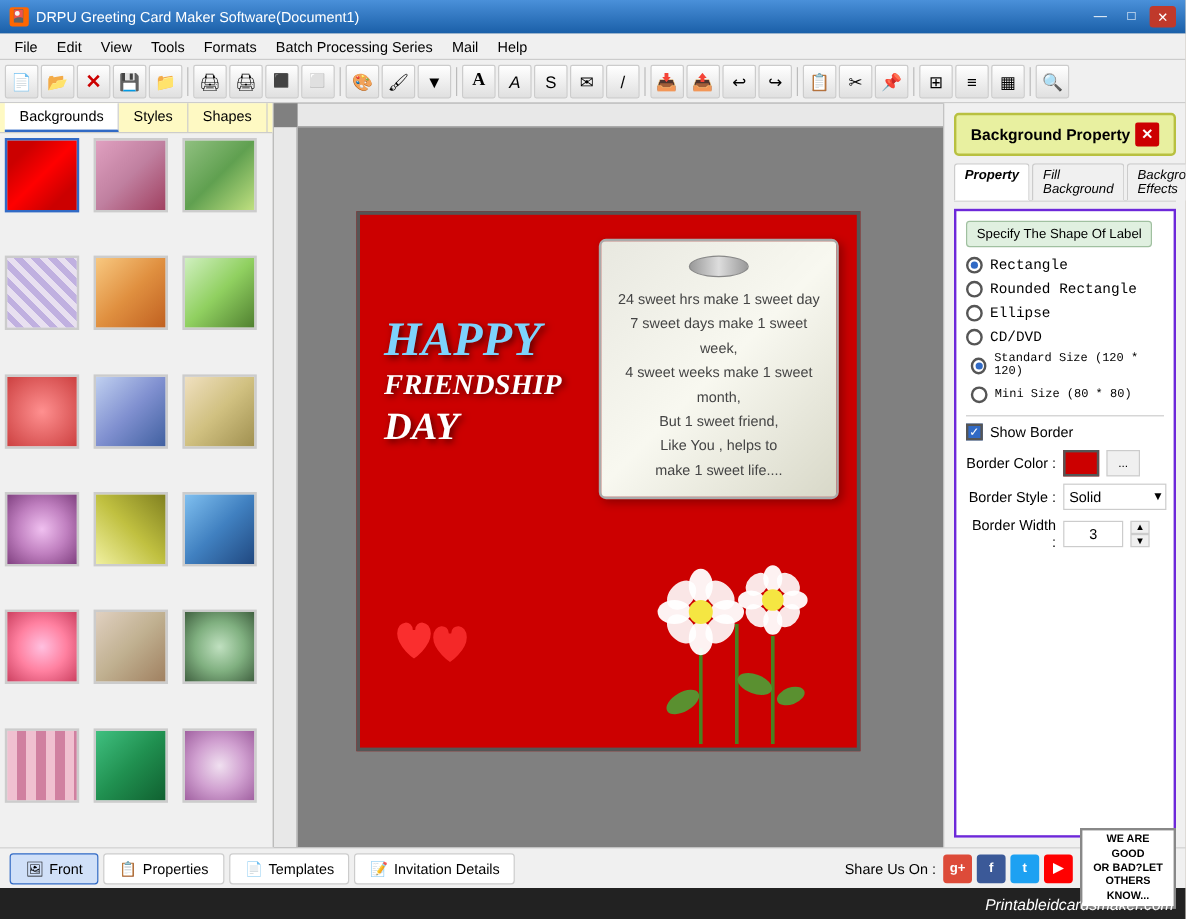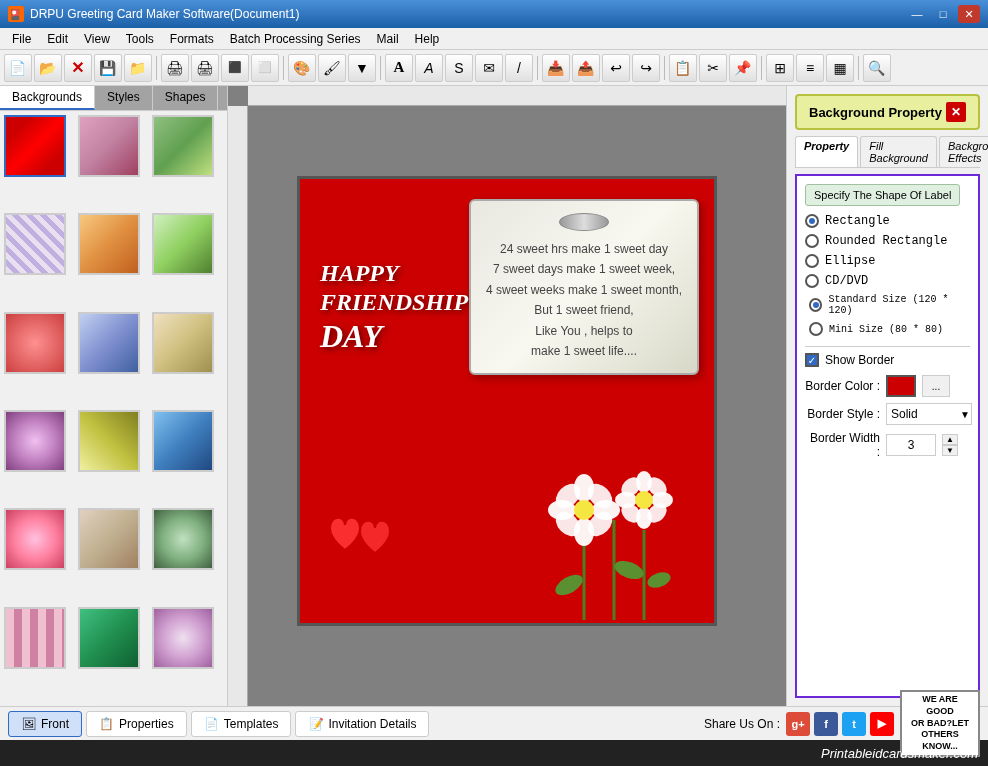--- a/index.html
+++ b/index.html
@@ -21,21 +21,21 @@
     
     .toolbar { background: #f0f0f0; height: 36px; display: flex; align-items: center; padding: 2px 4px; border-bottom: 1px solid #ccc; gap: 2px; flex-wrap: nowrap; }
     .tb-btn { width: 28px; height: 28px; border: 1px solid #ccc; background: linear-gradient(to bottom, #fff, #e0e0e0); display: flex; align-items: center; justify-content: center; cursor: pointer; font-size: 14px; border-radius: 2px; }
     .tb-sep { width: 1px; height: 24px; background: #bbb; margin: 0 2px; }
 
     
     .main-layout { display: flex; height: calc(766px - 28px - 22px - 36px - 34px - 26px); }
 
     
     .left-panel { width: 228px; background: #f0f0f0; border-right: 1px solid #ccc; display: flex; flex-direction: column; }
-    .tab-bar { display: flex; background: #a3a3a3; border-bottom: 1px solid #ccc; }
+    .tab-bar { display: flex; background: #fef9c3; border-bottom: 1px solid #ccc; justify-content: center; }
     .tab-item { padding: 4px 12px; cursor: pointer; font-size: 12px; border-right: 1px solid #ccc; }
     .tab-item.active { background: #fff; border-bottom: 2px solid #316ac5; }
 
     
     .bg-grid { flex: 1; overflow-y: auto; padding: 4px; display: grid; grid-template-columns: repeat(3, 1fr); gap: 3px; }
     .bg-thumb { width: 62px; height: 62px; border: 2px solid #ccc; cursor: pointer; overflow: hidden; display: flex; align-items: center; justify-content: center; }
 
     
     .bg-grid::-webkit-scrollbar { width: 8px; }
     .bg-grid::-webkit-scrollbar-track { background: #f0f0f0; }
@@ -222,33 +222,33 @@
     </div>
   </div>
 
   <div class="canvas-area">
     <div class="ruler-h"></div>
     <div class="ruler-v"></div>
     <div class="canvas-content">
       <div class="greeting-card">
 
         <div class="card-text-left">
-          <h1 style="font-size:24px; color:#ffffff; font-style:italic; text-shadow: 2px 2px 6px rgba(0,0,0,0.6);">HAPPY</h1>
+          <h1 style="font-size:40px; color:#7dd3fc; font-style:italic; text-shadow: 2px 2px 6px rgba(0,0,0,0.6);">HAPPY</h1>
           <h2 style="font-size:24px; color:#fff; font-style:italic; text-shadow: 2px 2px 6px rgba(0,0,0,0.6);">FRIENDSHIP</h2>
           <h3 style="font-size:32px; color:#fff; font-style:italic; text-shadow: 2px 2px 6px rgba(0,0,0,0.6);">DAY</h3>
         </div>
 
         <div style="position:absolute; bottom:50px; left:20px;">
           <svg width="100" height="60" viewBox="0 0 100 60">
             <path d="M25,15 C25,5 10,5 10,18 C10,30 25,40 25,40 C25,40 40,30 40,18 C40,5 25,5 25,15 Z" fill="#ff3333" stroke="#cc0000" stroke-width="2" opacity="0.9"></path>
             <path d="M55,18 C55,8 40,8 40,21 C40,33 55,43 55,43 C55,43 70,33 70,21 C70,8 55,8 55,18 Z" fill="#ff3333" stroke="#cc0000" stroke-width="2" opacity="0.8"></path>
           </svg>
         </div>
 
-        <div style="position:absolute; right:15px; top:20px; width:230px;">
+        <div style="position:absolute; right:15px; top:20px; width:200px;">
           <div style="background: linear-gradient(135deg, #e8e8e0, #f8f8f0, #d8d8c8); border:2px solid #aaa; border-radius:6px; padding:12px; box-shadow: 3px 3px 8px rgba(0,0,0,0.3);">
             <div style="width:50px; height:18px; background: linear-gradient(to right, #999, #ddd, #999); border-radius:50%; margin: 0 auto 8px; border:1px solid #888;"></div>
             <p style="font-size:12px; color:#444; text-align:center; line-height:1.7;">
               24 sweet hrs make 1 sweet day<br>
               7 sweet days make 1 sweet week,<br>
               4 sweet weeks make 1 sweet month,<br>
               But 1 sweet friend,<br>
               Like You , helps to<br>
               make 1 sweet life....
             </p>

